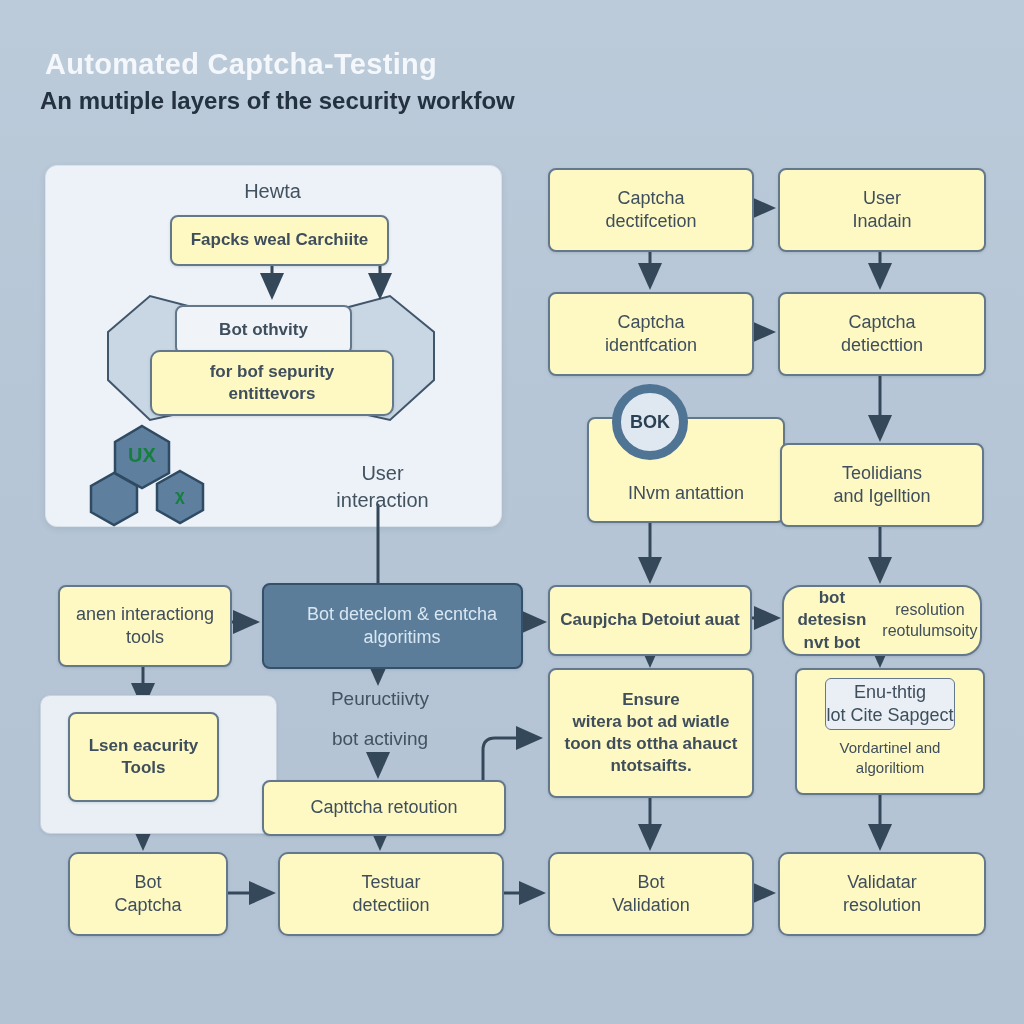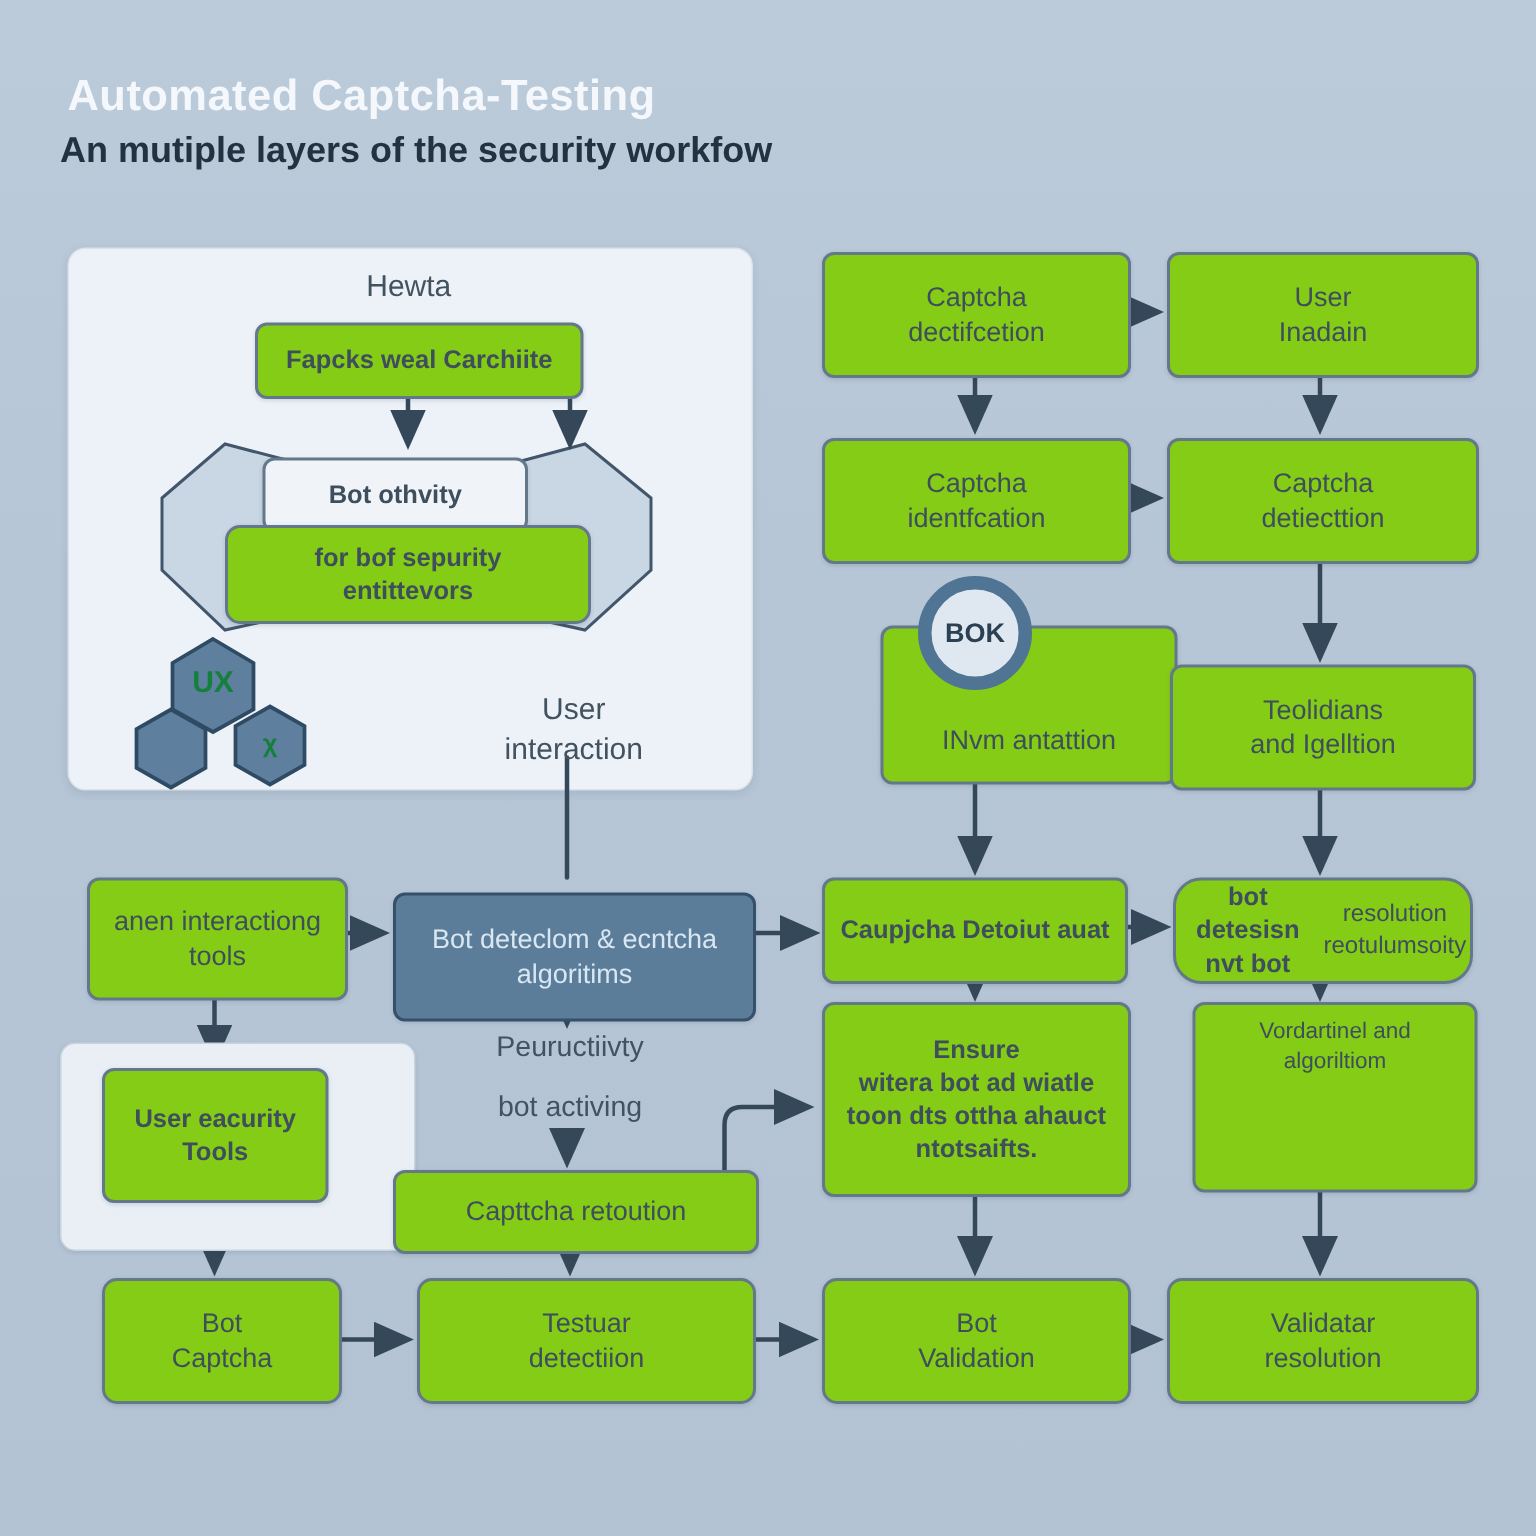--- a/index.html
+++ b/index.html
@@ -14,21 +14,21 @@
   #subtitle{left:40px;top:87px;font-size:24px;font-weight:bold;color:#243240;}
   #panel{
     left:45px;top:165px;width:455px;height:360px;
     background:#edf2f8;border:1px solid #d9e2ea;border-radius:12px;
     box-shadow:0 2px 6px rgba(50,70,90,.12);
   }
   #panel-title{left:45px;top:180px;width:455px;text-align:center;font-size:20px;color:#43525f;}
   svg.layer{position:absolute;left:0;top:0;width:1024px;height:1024px;pointer-events:none;}
   .box{
     position:absolute;display:flex;align-items:center;justify-content:center;
-    background:#84cc16;border:2px solid #64788c;border-radius:8px;
+    background:#fef9c3;border:2px solid #64788c;border-radius:8px;
     font-size:18px;line-height:1.3;text-align:center;color:#3f4e5c;
     white-space:pre-line;box-shadow:0 1px 3px rgba(40,60,80,.15);
   }
   .box.sm{font-size:17px;font-weight:bold;}
   .box.dark{
     background:#5b7d99;border-color:#35506a;color:#d9e7f3;font-size:18px;
   }
   .label{position:absolute;text-align:center;white-space:pre-line;color:#43525f;}
   #user-interaction{left:310px;top:460px;width:145px;font-size:20px;line-height:1.35;}
   #peur-line1{left:290px;top:688px;width:180px;font-size:19px;}
@@ -123,39 +123,41 @@
 identfcation</div>
 <div class="box" style="left:778px;top:292px;width:204px;height:80px;">Captcha
 detiecttion</div>
 <div class="box" id="a3" style="left:550px;top:417px;width:198px;height:106px;margin-left:37px;">INvm antattion</div>
 <div class="box" style="left:780px;top:443px;width:200px;height:80px;">Teolidians
 and Igelltion</div>
 <div class="abs" id="bok">BOK</div>
 
 <div class="box" style="left:58px;top:585px;width:170px;height:78px;">anen interactiong
 tools</div>
-<div class="box dark" style="left:262px;top:595px;width:238px;height:82px;">Bot deteclom &amp; ecntcha
+<div class="box dark" style="left:262px;top:583px;width:238px;height:82px;padding-left:19px;">Bot deteclom &amp; ecntcha
 algoritims</div>
 <div class="box sm" style="left:548px;top:585px;width:200px;height:67px;">Caupjcha Detoiut auat</div>
 <div class="box" id="b4" style="left:782px;top:585px;width:196px;height:67px;">
   <div class="l1">bot detesisn nvt bot</div>
   <div class="l2">resolution reotulumsoity</div>
 </div>
 
 <div class="abs" style="left:40px;top:695px;width:235px;height:137px;background:#e9eff5;border:1px solid #c8d3de;border-radius:10px;box-shadow:0 1px 3px rgba(40,60,80,.12);"></div>
-<div class="box sm" style="left:68px;top:712px;width:147px;height:86px;">User eacurity
+<div class="box sm" style="left:68px;top:712px;width:147px;height:86px;">Lsen eacurity
 Tools</div>
 <div class="label" id="peur-line1">Peuructiivty</div>
 <div class="label" id="peur-line2">bot activing</div>
 <div class="box" style="left:262px;top:780px;width:240px;height:52px;">Capttcha retoution</div>
 <div class="box sm" style="left:548px;top:668px;width:202px;height:126px;">Ensure
 witera bot ad wiatle
 toon dts ottha ahauct
 ntotsaifts.</div>
 <div class="box" id="enu-wrap" style="left:795px;top:668px;width:190px;height:127px;">
+  <div id="enu-inner">Enu-thtig
+lot Cite Sapgect</div>
   <div id="enu-text">Vordartinel and
 algoriltiom</div>
 </div>
 
 <div class="box" style="left:68px;top:852px;width:156px;height:80px;border-radius:10px;">Bot
 Captcha</div>
 <div class="box" style="left:278px;top:852px;width:222px;height:80px;border-radius:10px;">Testuar
 detectiion</div>
 <div class="box" style="left:548px;top:852px;width:202px;height:80px;border-radius:10px;">Bot
 Validation</div>

